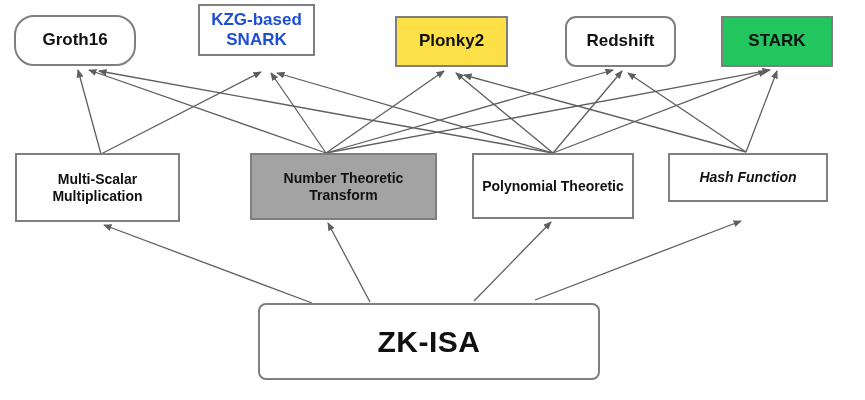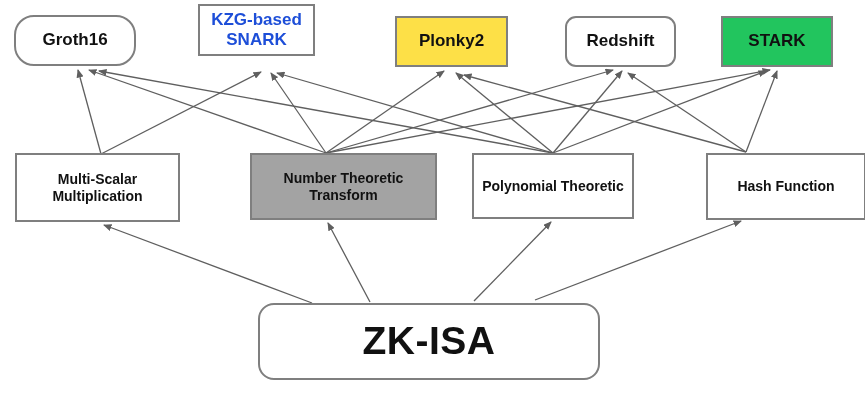--- a/index.html
+++ b/index.html
@@ -29,22 +29,22 @@
     justify-content: center;
     text-align: center;
     font-weight: 700;
     font-size: 17px;
     line-height: 1.2;
     color: #111111;
     padding: 2px 4px;
   }
   .node-mid { font-size: 14px; }
   #node-zkisa {
-    border-radius: 16px;
-    font-size: 39px;
+    border-radius: 8px;
+    font-size: 30px;
     letter-spacing: 0.5px;
   }
 </style>
 </head>
 <body>
 
 <div id="stage" style="background: rgb(255, 255, 255);">
 
   <svg id="edge-layer" viewBox="0 0 865 400" xmlns="http://www.w3.org/2000/svg">
     <defs>
@@ -77,17 +77,17 @@
 
   <div class="node" id="node-groth16" style="left: 14px; top: 15px; width: 122px; height: 51px; border-color: rgb(127, 127, 127); background: rgb(255, 255, 255); color: rgb(17, 17, 17); border-radius: 20px;">Groth16</div>
   <div class="node" id="node-kzg_snark" style="left: 198px; top: 4px; width: 117px; height: 52px; border-color: rgb(127, 127, 127); background: rgb(255, 255, 255); color: #1d4ed8;">KZG-based SNARK</div>
   <div class="node" id="node-plonky2" style="left: 395px; top: 16px; width: 113px; height: 51px; border-color: rgb(127, 127, 127); background: #fde047; color: rgb(17, 17, 17);">Plonky2</div>
   <div class="node" id="node-redshift" style="left: 565px; top: 16px; width: 111px; height: 51px; border-color: rgb(127, 127, 127); background: rgb(255, 255, 255); color: rgb(17, 17, 17); border-radius: 11px;">Redshift</div>
   <div class="node" id="node-stark" style="left: 721px; top: 16px; width: 112px; height: 51px; border-color: rgb(127, 127, 127); background: #22c55e; color: rgb(17, 17, 17);">STARK</div>
 
   <div class="node node-mid" id="node-msm" style="left: 15px; top: 153px; width: 165px; height: 69px; border-color: rgb(127, 127, 127); background: rgb(255, 255, 255); color: rgb(17, 17, 17);">Multi-Scalar Multiplication</div>
   <div class="node node-mid" id="node-ntt" style="left: 250px; top: 153px; width: 187px; height: 67px; border-color: rgb(127, 127, 127); background: #a3a3a3; color: rgb(17, 17, 17);">Number Theoretic Transform</div>
   <div class="node node-mid" id="node-polyeval" style="left: 472px; top: 153px; width: 162px; height: 66px; border-color: rgb(127, 127, 127); background: rgb(255, 255, 255); color: rgb(17, 17, 17);">Polynomial Theoretic</div>
-  <div class="node node-mid" id="node-hash" style="left: 706px; top: 153px; width: 160px; height: 67px; border-color: rgb(127, 127, 127); background: rgb(255, 255, 255); color: rgb(17, 17, 17);">Hash Function</div>
+  <div class="node node-mid" id="node-hash" style="left: 668px; top: 153px; width: 160px; height: 49px; border-color: rgb(127, 127, 127); background: rgb(255, 255, 255); color: rgb(17, 17, 17); font-style: italic;">Hash Function</div>
 
   <div class="node" id="node-zkisa" style="left: 258px; top: 303px; width: 342px; height: 77px; border-color: rgb(127, 127, 127); background: rgb(255, 255, 255); color: rgb(17, 17, 17);">ZK-ISA</div>
 
 </div>
 
 </body></html>

